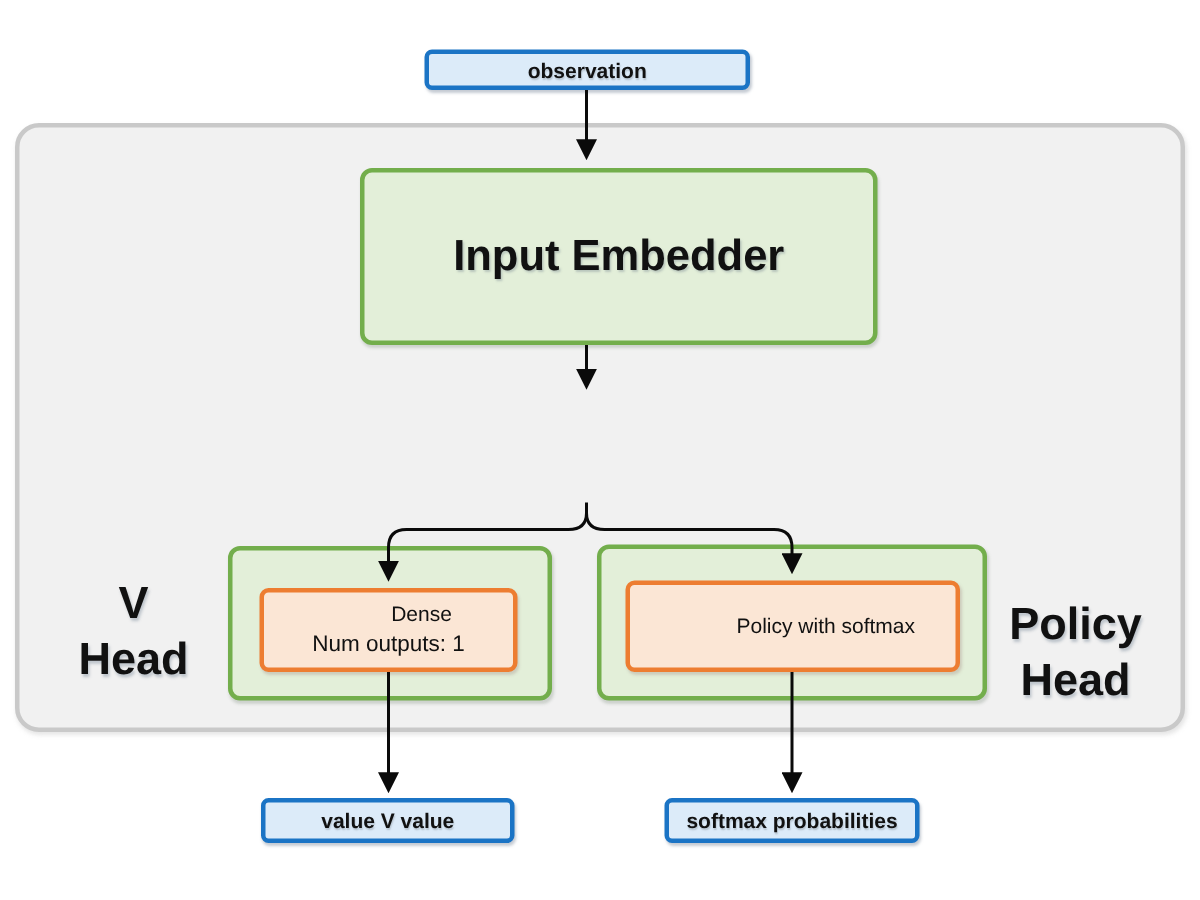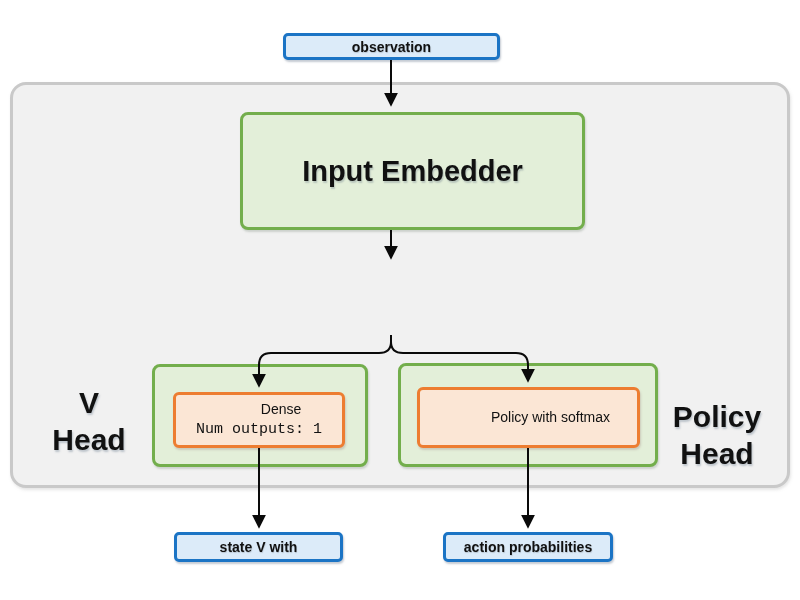--- a/index.html
+++ b/index.html
@@ -66,21 +66,21 @@
     border: 3px solid var(--orange-border, #ed7d31);
     border-radius: 6px;
     flex-direction: column;
     font-size: 14px;
     line-height: 1.45;
     box-shadow: 1px 2px 2px rgba(175,160,150,0.45);
   }
   .vdense      { left: 173px; top: 392px; width: 172px; height: 56px; }
   .policydense { left: 417px; top: 387px; width: 223px; height: 61px; }
   .dense-title { font-weight: 400; padding-left: 44px; }
-  .dense-sub   { font-weight: 400; font-size: 15px; font-family: Liberation Mono, monospace; }
+  .dense-sub   { font-weight: 400; font-size: 15px; }
   
   .head-label {
     position: absolute;
     width: 130px;
     text-align: center;
     font-size: 30px;
     font-weight: 700;
     line-height: 37px;
     color: var(--text, #111111);
     text-shadow: 1px 2px 2px rgba(125,140,155,0.45);
@@ -124,22 +124,22 @@
 
   <div class="box green policyhead-box"></div>
   <div class="box orange policydense">
     <div class="dense-title">Policy with softmax</div>
   </div>
   <div class="head-label policyhead-label">
     <div>Policy</div>
     <div>Head</div>
   </div>
 
-  <div class="box blue statev">state V with</div>
-  <div class="box blue actpr">action probabilities</div>
+  <div class="box blue statev">value V value</div>
+  <div class="box blue actpr">softmax probabilities</div>
 
   <svg class="connectors" width="800" height="600" viewBox="0 0 800 600" aria-hidden="true">
     <defs>
       <marker id="ah" viewBox="0 0 10 10" refX="8" refY="5" markerWidth="7" markerHeight="7" orient="auto-start-reverse">
         <path class="ah" d="M0 0 L10 5 L0 10 Z"></path>
       </marker>
     </defs>
     <path d="M391 60 V104" marker-end="url(#ah)"></path>
     <path d="M391 230 V257" marker-end="url(#ah)"></path>
     <path d="M391 335 V342"></path>

